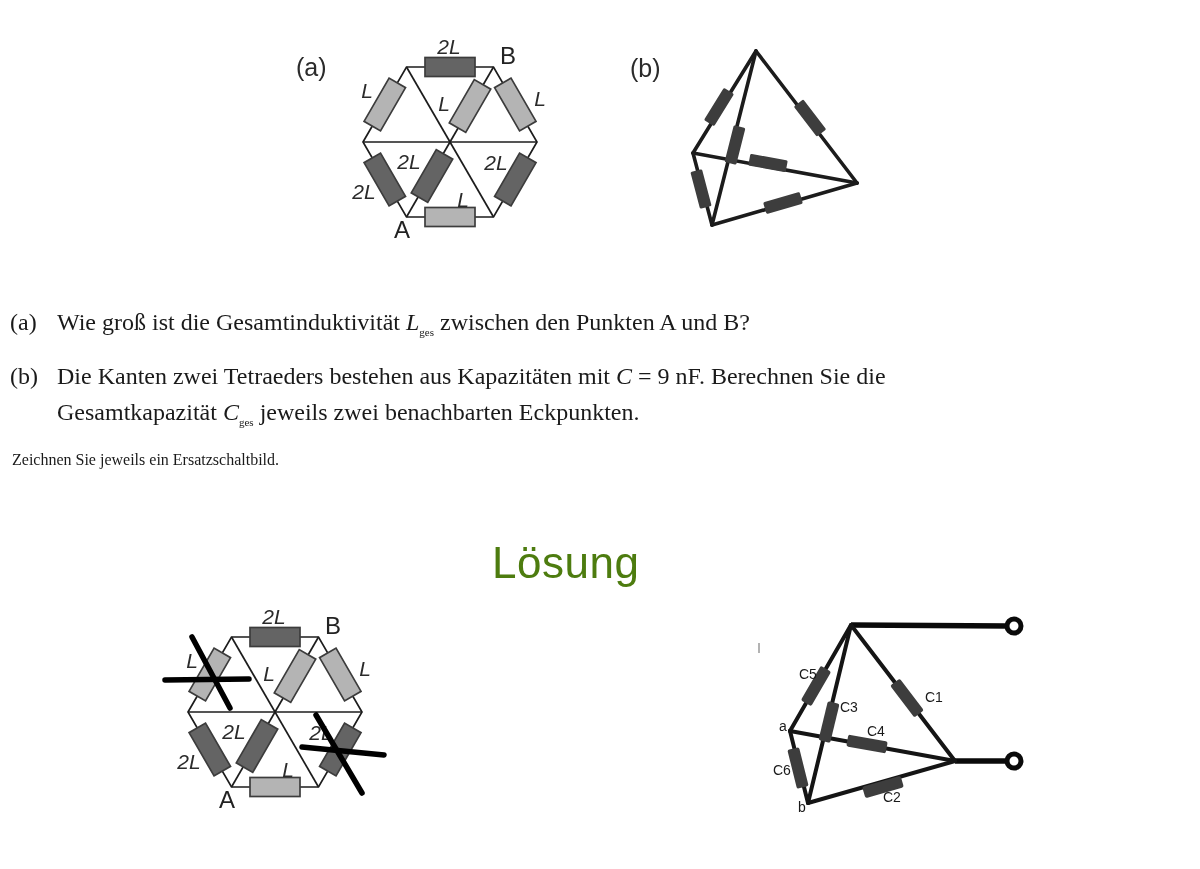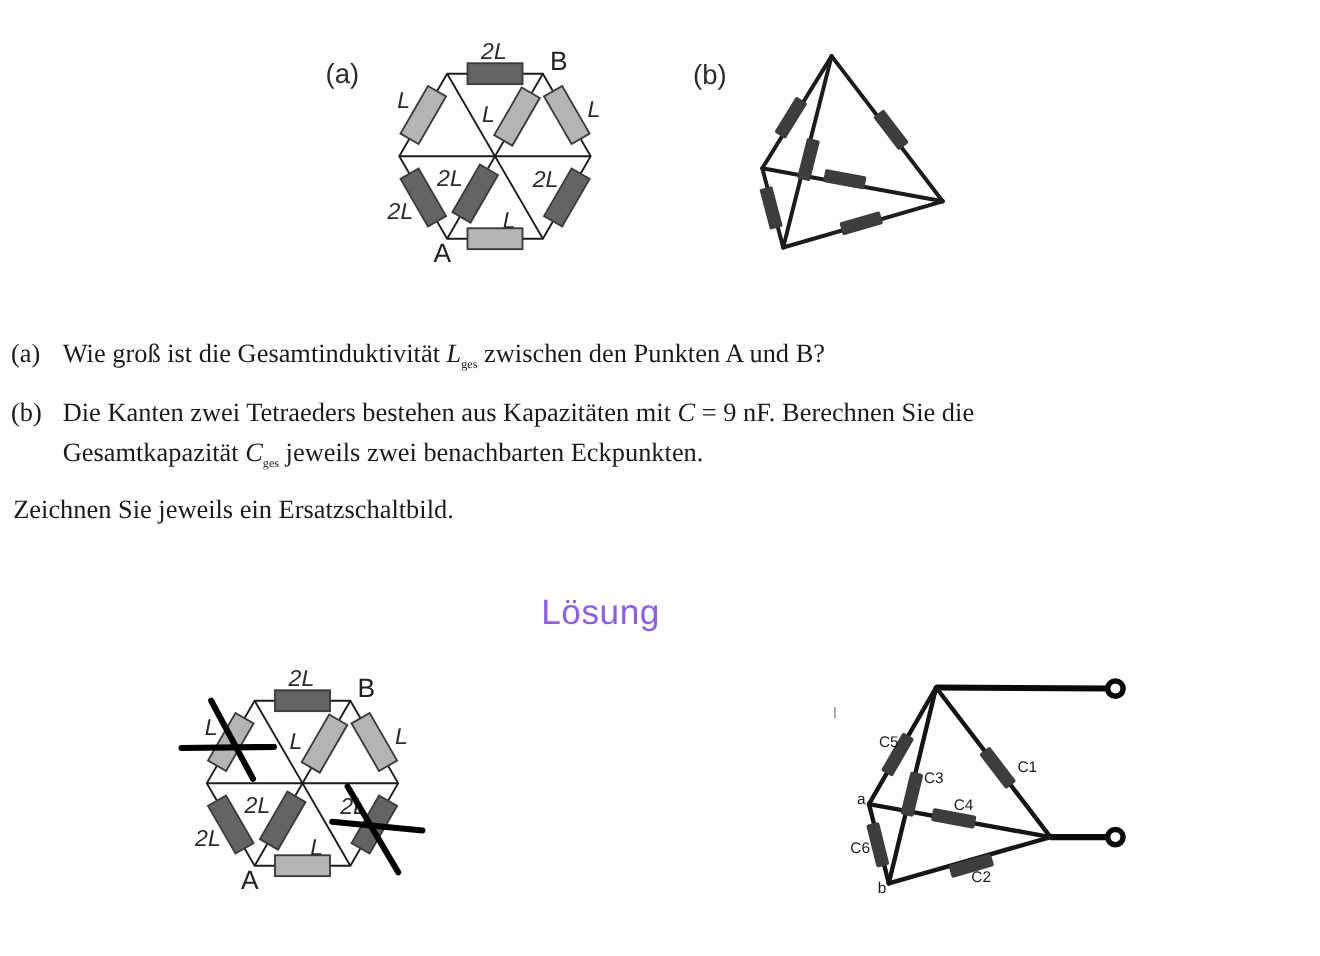--- a/index.html
+++ b/index.html
@@ -7,23 +7,23 @@
   .page{position:relative;width:1200px;height:869px;background:#fff;overflow:hidden;
         font-family:"Liberation Serif",serif;color:var(--text,#1a1a1a);}
   .abs{position:absolute;}
   .fig-label{font-family:"Liberation Sans",sans-serif;font-size:25px;color:#2b2b2b;}
   
   .prob{font-size:24px;line-height:36px;color:var(--text,#1a1a1a);}
   .item{position:absolute;left:10px;width:1160px;padding-left:47px;}
   .item .marker{position:absolute;left:0;top:0;}
   .mathit{font-style:italic;}
   sub.mathsub{font-size:11px;}
-  .note-line{font-size:24px;}
+  .note-line{font-size:16px;}
   
-  .heading{font-family:"Liberation Sans",sans-serif;font-size:32px;color:#8b5cf6;letter-spacing:0.5px;}
+  .heading{font-family:"Liberation Sans",sans-serif;font-size:44px;color:#4d7c0f;letter-spacing:0.5px;}
   
   .hx{stroke:var(--line,#1c1c1c);stroke-width:1.7;fill:none;}
   .ind-light{fill:var(--ind-light,#b4b4b4);stroke:var(--ind-outline,#3c3c3c);stroke-width:1.7;}
   .ind-dark{fill:var(--ind-dark,#646464);stroke:var(--ind-outline,#3c3c3c);stroke-width:1.7;}
   .hx-lab{font-family:"Liberation Sans",sans-serif;font-style:italic;font-size:21px;fill:#2b2b2b;}
   .hx-node{font-family:"Liberation Sans",sans-serif;font-size:24px;fill:#222;}
   .tl{stroke:var(--line,#1c1c1c);stroke-width:3.6;stroke-linecap:round;fill:none;}
   .tl2{stroke:#151515;stroke-width:4;stroke-linecap:round;fill:none;}
   .wire{stroke:#0a0a0a;stroke-width:5.5;stroke-linecap:butt;fill:none;}
   .cap{fill:var(--cap,#3d3d3d);}

